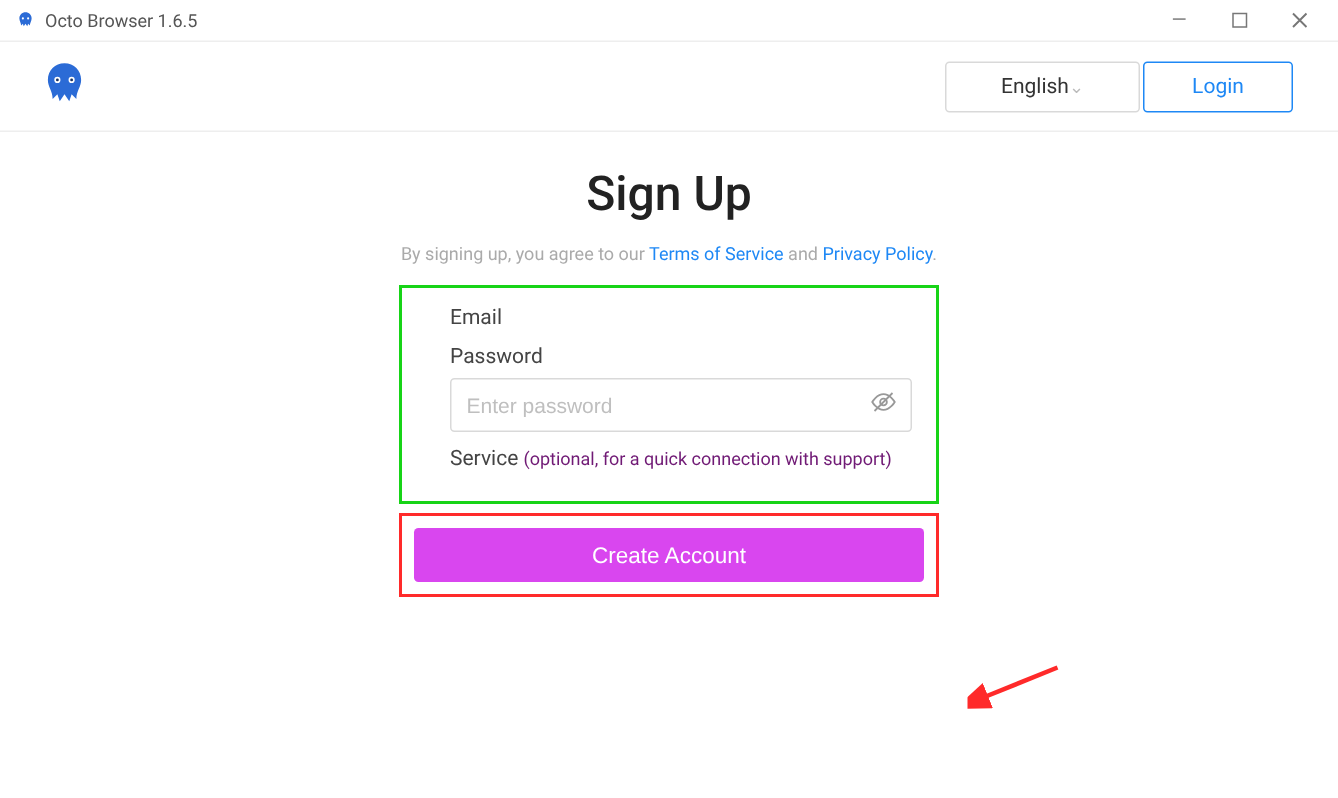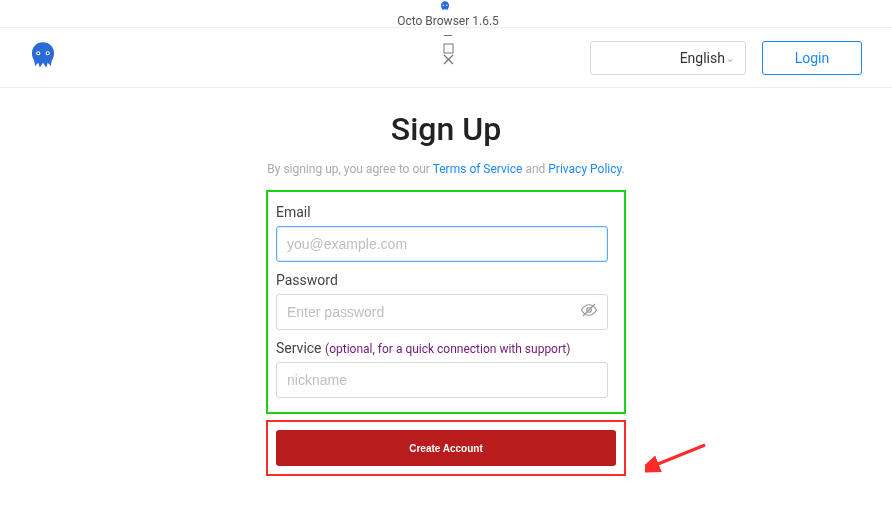--- a/index.html
+++ b/index.html
@@ -14,21 +14,20 @@
 
   
   .titlebar {
     height: 28px;
     display: flex;
     align-items: center;
     padding: 0 6px 0 10px;
     border-bottom: 1px solid #eee;
     font-size: 12px;
     color: #555;
-    flex-direction: column;
   }
   .titlebar .title-icon {
     width: 14px; height: 14px;
     margin-right: 6px;
     display: inline-flex; align-items:center; justify-content:center;
   }
   .titlebar .spacer { flex: 1; }
   .win-btn {
     width: 40px; height: 28px;
     display: inline-flex; align-items:center; justify-content:center;
@@ -42,31 +41,31 @@
     display: flex;
     align-items: center;
     padding: 0 30px 0 24px;
     border-bottom: 1px solid #eee;
   }
   .logo {
     width: 38px; height: 38px;
   }
   .header .spacer { flex: 1; }
   .lang-select {
-    width: 156px;
+    width: 130px;
     height: 34px;
     border: 1px solid #d9d9d9;
     border-radius: 3px;
     display: flex;
     align-items: center;
     padding: 0 10px;
     font-size: 14px;
     color: #333;
-    margin-right: 16px;
-    justify-content: flex-end;
+    margin-right: 2px;
+    justify-content: center;
   }
   .lang-select .chev {
     color: #bbb;
     font-size: 12px;
   }
   .login-btn {
     width: 100px;
     height: 34px;
     border: 1px solid #1e88f5;
     color: #1e88f5;
@@ -90,21 +89,21 @@
     margin-top: 14px;
     font-size: 12px;
     color: #aaa;
   }
   .terms a { color: #1e88f5; text-decoration: none; }
 
   .form-box {
     width: 360px;
     margin: 14px auto 0 auto;
     border: 2px solid #17d417;
-    padding: 12px 16px 14px 8px;
+    padding: 12px 16px 14px 32px;
     text-align: left;
   }
 
   .field-label {
     font-size: 14px;
     color: #444;
     margin-bottom: 6px;
     margin-top: 10px;
   }
   .form-box .field-label:first-child { margin-top: 0; }
@@ -131,26 +130,25 @@
 
   .submit-box {
     width: 360px;
     margin: 6px auto 0 auto;
     border: 2px solid #ff2a2a;
     padding: 8px;
   }
   .create-btn {
     width: 100%;
     height: 36px;
-    background: #b91c1c;
+    background: #d946ef;
     color: #fff;
     border: none;
     border-radius: 3px;
-    font-size: 10px;
-    font-weight: bold;
+    font-size: 15px;
   }
 
   .already {
     margin-top: 22px;
     font-size: 14px;
     color: #555;
   }
   .already a { color: #1e88f5; text-decoration: none; }
 
   
@@ -211,39 +209,37 @@
   <h1>Sign Up</h1>
   <div class="terms">
     <span>By signing up, you agree to our </span>
     <a href="#">Terms of Service</a>
     <span> and </span>
     <a href="#">Privacy Policy</a><span>.</span>
   </div>
 
   <div class="form-box">
     <div class="field-label">Email</div>
-    <input class="text-input active" type="text" placeholder="you@example.com" style="">
 
     <div class="field-label">Password</div>
     <div class="pw-wrap">
       <input class="text-input" type="password" placeholder="Enter password" style="">
       <span class="eye-icon">
         <svg width="18" height="18" viewBox="0 0 24 24" fill="none" stroke="#999" stroke-width="1.6">
           <path d="M2 12s4-7 10-7 10 7 10 7-4 7-10 7S2 12 2 12z"></path>
           <circle cx="12" cy="12" r="3"></circle>
           <line x1="4" y1="20" x2="20" y2="4"></line>
         </svg>
       </span>
     </div>
 
     <div class="field-label">
       <span>Service</span>
       <span class="hint">(optional, for a quick connection with support)</span>
     </div>
-    <input class="text-input" type="text" placeholder="nickname" style="">
   </div>
 
   <div class="submit-box">
     <button class="create-btn">
       <span>Create Account</span>
     </button>
   </div>
 
 </div>
 

